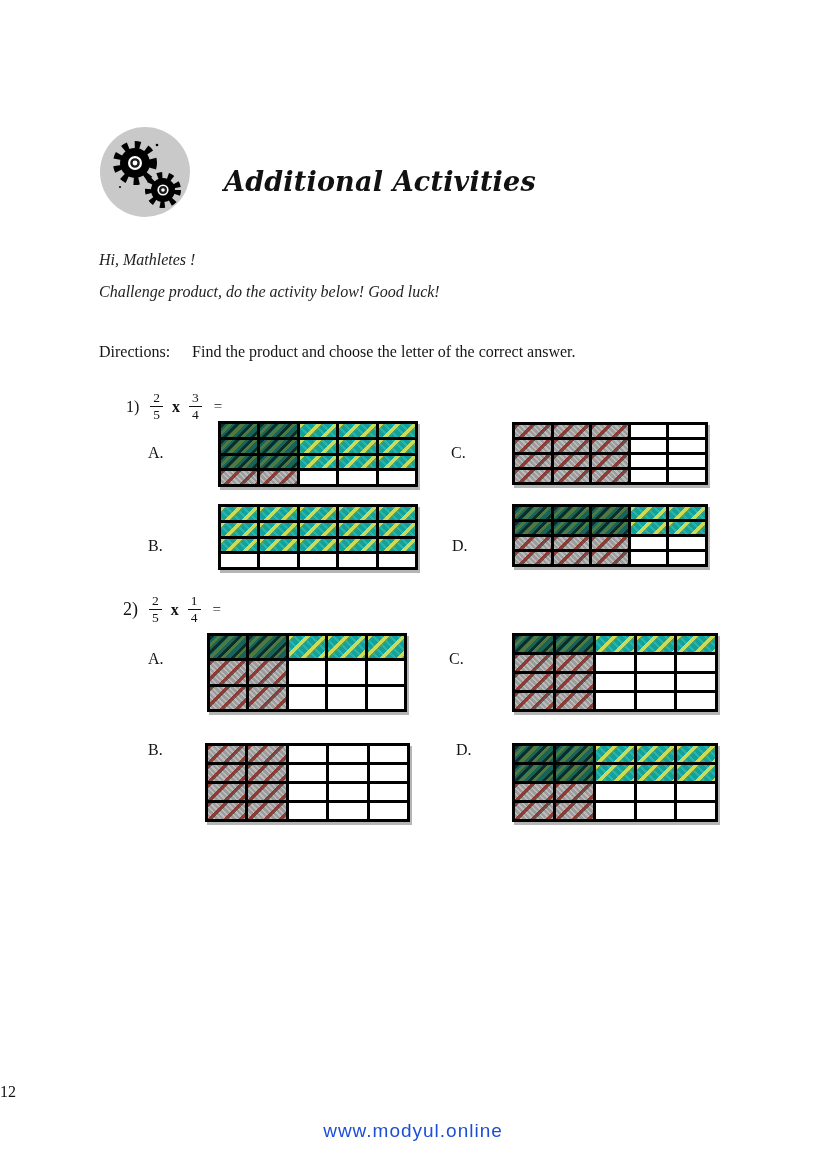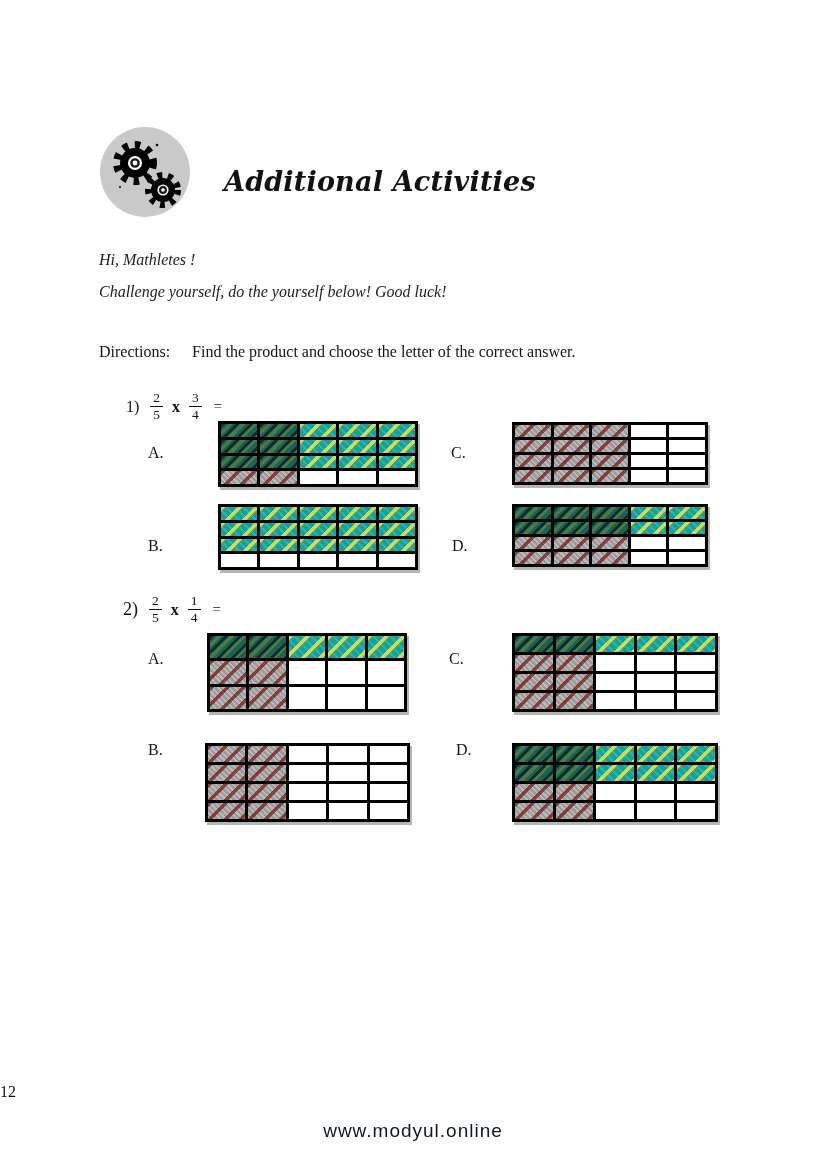--- a/index.html
+++ b/index.html
@@ -68,21 +68,21 @@
   .g-2c{left:512px;top:633px;width:206px;height:79px;}
   .g-2d{left:512px;top:743px;width:206px;height:79px;}
   .l-2a{left:148px;top:650px;}
   .l-2b{left:148px;top:741px;}
   .l-2c{left:449px;top:650px;}
   .l-2d{left:456px;top:741px;}
   
   .pagenum{position:absolute;left:0;width:100%;top:1083px;text-align:left;font-size:16px;color:#111;}
   .watermark{
     position:absolute;left:0;width:100%;top:1120px;text-align:center;
-    font-family:"Liberation Sans", sans-serif;font-size:19px;color:#0f172a;letter-spacing:1px;
+    font-family:"Liberation Sans", sans-serif;font-size:19px;color:#1d4ed8;letter-spacing:1px;
   }
 </style>
 </head>
 <body>
 
 <div class="page">
 
   <div class="logo">
     <svg viewBox="0 0 90 90" width="90" height="90">
       <circle cx="45" cy="45" r="45" fill="#c9c9c9"></circle>
@@ -101,21 +101,21 @@
         <circle cx="63" cy="63" r="2.9" fill="none" stroke="#1c1c1c" stroke-width="2.2"></circle>
       </g>
       <circle cx="57" cy="18" r="1.3" fill="#000"></circle>
       <circle cx="20" cy="60" r="1" fill="#000"></circle>
     </svg>
   </div>
 
   <h1 class="title">Additional Activities</h1>
 
   <p class="intro intro-1">Hi, Mathletes !</p>
-  <p class="intro intro-2">Challenge yourself, do the yourself below! Good luck!</p>
+  <p class="intro intro-2">Challenge product, do the activity below! Good luck!</p>
 
   <p class="directions">
     <span class="dir-label">Directions:</span>
     <span class="dir-text">Find the product and choose the letter of the correct answer.</span>
   </p>
 
   <div class="qheader qh-1">
     <span class="qnum">1)</span>
     <span class="frac">
       <span class="num">2</span>

